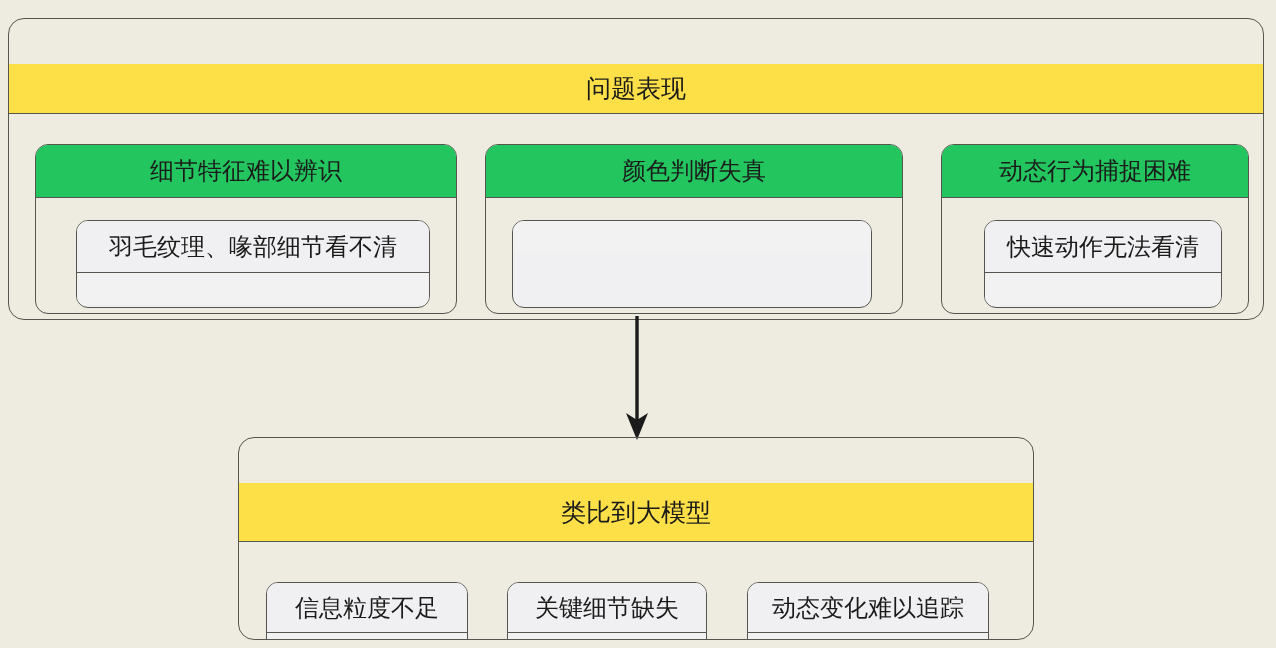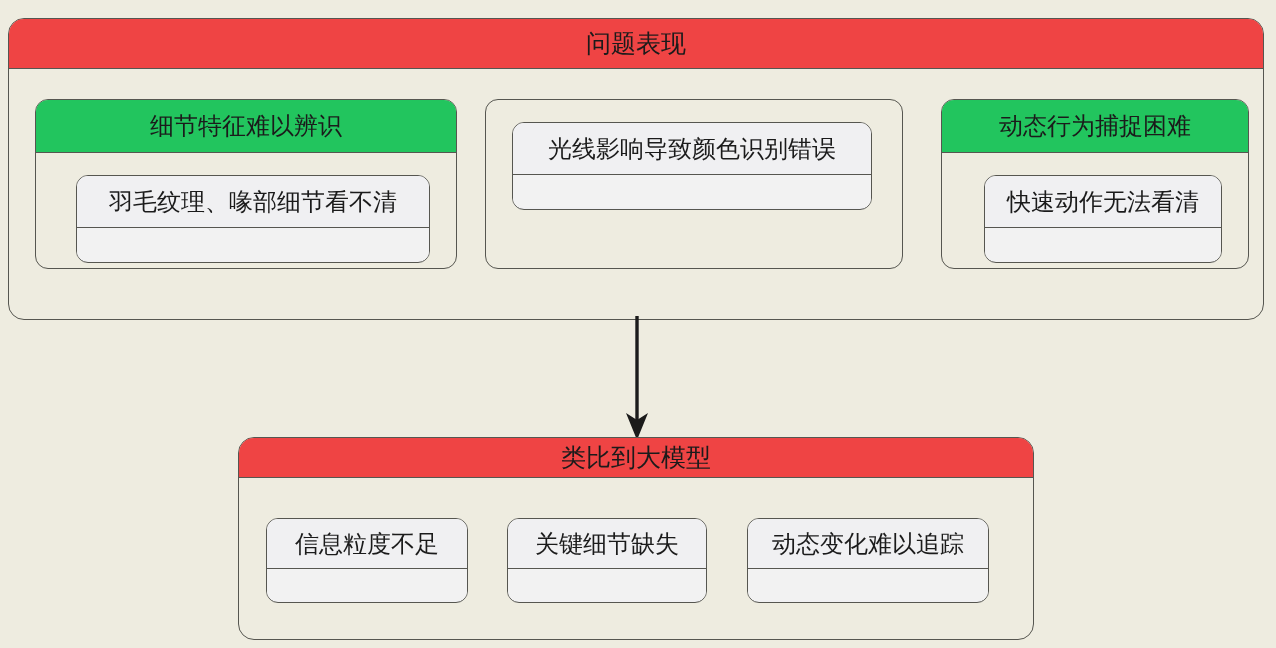--- a/index.html
+++ b/index.html
@@ -26,27 +26,28 @@
   .node {
     position: absolute;
     box-sizing: border-box;
     border: 1.6px solid #565650;
     border-radius: 14px;
     background: transparent;
     overflow: hidden;
   }
   .node > .node-header {
     box-sizing: border-box;
-    background: #ef4444;
+    background: #fde047;
     border-bottom: 1.6px solid #565650;
     display: flex;
     align-items: center;
     justify-content: center;
     text-align: center;
     white-space: nowrap;
+    margin-top: 45px;
   }
   .node > .node-body {
     box-sizing: border-box;
     background: transparent;
     position: relative;
   }
 
   
   .group-top {
     left: 8px;
@@ -64,21 +65,21 @@
   }
 
   .group-bottom {
     left: 238px;
     top: 437px;
     width: 796px;
     height: 203px;
     border-radius: 16px;
   }
   .group-bottom > .node-header {
-    height: 40px;
+    height: 59px;
     font-size: 25px;
   }
   .group-bottom > .node-body {
     height: calc(100% - 52.6px);
     margin-top: 12px;
   }
 
   
   .subnode {
     position: absolute;
@@ -193,23 +194,23 @@
         <div class="sub-header">细节特征难以辨识</div>
         <div class="sub-body">
           <div class="leaf">
             <div class="leaf-header">羽毛纹理、喙部细节看不清</div>
             <div class="leaf-body"></div>
           </div>
         </div>
       </div>
 
       <div class="subnode s2">
+        <div class="sub-header">颜色判断失真</div>
         <div class="sub-body">
           <div class="leaf">
-            <div class="leaf-header">光线影响导致颜色识别错误</div>
             <div class="leaf-body"></div>
           </div>
         </div>
       </div>
 
       <div class="subnode s3">
         <div class="sub-header">动态行为捕捉困难</div>
         <div class="sub-body">
           <div class="leaf">
             <div class="leaf-header">快速动作无法看清</div>

